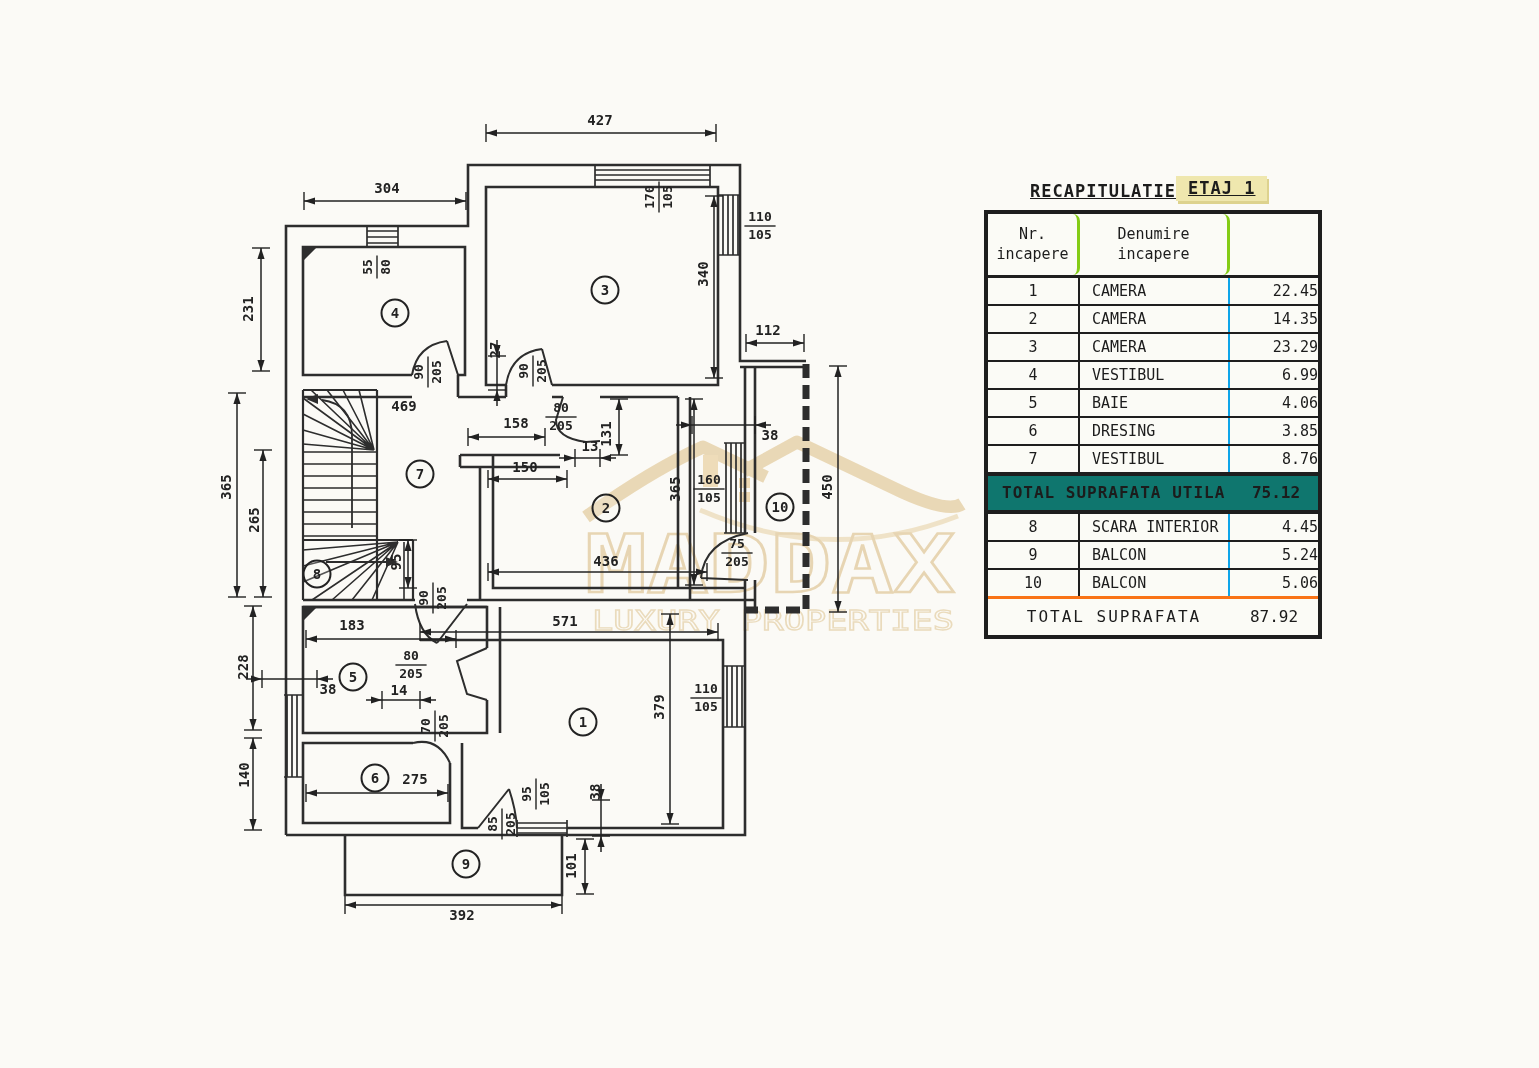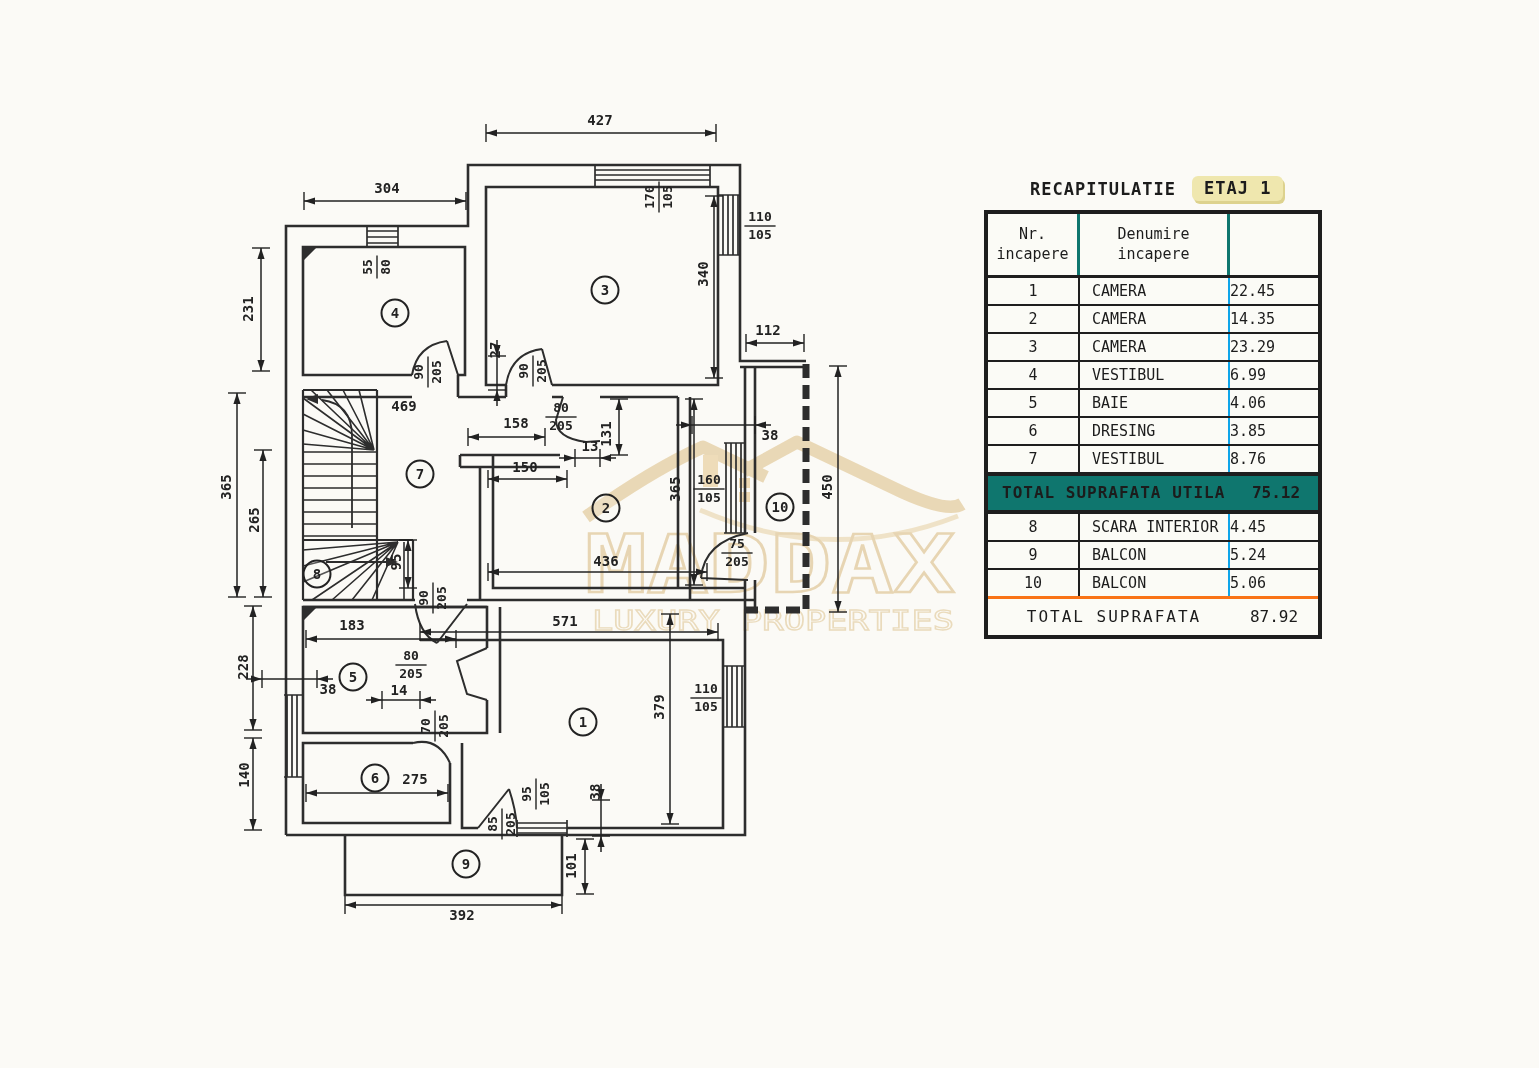--- a/index.html
+++ b/index.html
@@ -1,32 +1,32 @@
 <!DOCTYPE html>
 <html><head>
 <meta charset="utf-8">
 <style>
   html,body{margin:0;padding:0;}
   .page{position:relative;width:1539px;height:1068px;background:#fbfaf6;overflow:hidden;
         font-family:"DejaVu Sans Mono",monospace;color:#1c1c1c;}
   svg text{font-family:"DejaVu Sans Mono",monospace;}
   
   .recap{position:absolute;left:984px;top:176px;width:338px;}
-  .rtitle{display:flex;align-items:center;gap:16px;margin:0 0 9px 46px;
-          font-size:17px;font-weight:bold;letter-spacing:1px;white-space:nowrap;}
-  .badge{background:#efe7ae;padding:2px 12px 3px 12px;box-shadow:2px 3px 0 #ddd28e;border-radius:6px;}
+  .rtitle{display:flex;align-items:flex-end;margin:0 0 9px 46px;
+          font-size:17px;font-weight:bold;letter-spacing:1px;white-space:nowrap;text-decoration:underline;}
+  .badge{background:#efe7ae;padding:2px 12px 3px 12px;box-shadow:2px 3px 0 #ddd28e;}
   .rbox{border:4px solid #1e1e1e;background:rgba(253,252,248,.4);}
   .rhead{display:grid;grid-template-columns:92px 1fr 88px;border-bottom:3px solid #1e1e1e;}
   .rhead>div{padding:10px 2px;text-align:center;font-size:15px;line-height:1.35;}
-  .rhead>div:nth-child(1),.rhead>div:nth-child(2){border-right:3px solid #0f766e;}
+  .rhead>div:nth-child(1),.rhead>div:nth-child(2){border-right:3px solid #84cc16;border-radius:7px;}
   .rrow{display:grid;grid-template-columns:92px 1fr 88px;border-top:2px solid #1e1e1e;height:26px;
         font-size:15px;align-items:center;}
   .rrow>div:nth-child(1){text-align:center;border-right:2px solid #1e1e1e;height:100%;display:flex;align-items:center;justify-content:center;}
   .rrow>div:nth-child(2){padding-left:12px;border-right:2px solid #0ea5e9;height:100%;display:flex;align-items:center;}
-  .rrow>div:nth-child(3){text-align:left;}
+  .rrow>div:nth-child(3){text-align:right;}
   .rrow:first-child{border-top:none;}
   .band{display:flex;align-items:center;border-top:4px solid #1e1e1e;border-bottom:4px solid #1e1e1e;
         background:#0f766e;height:34px;font-size:16px;font-weight:bold;}
   .band .lbl{flex:1;padding-left:14px;letter-spacing:1px;}
   .band .val{width:84px;text-align:center;}
   .rfoot{display:flex;align-items:center;border-top:3px solid #f97316;height:36px;font-size:16px;}
   .rfoot .lbl{flex:1;text-align:center;padding-left:10px;letter-spacing:2px;}
   .rfoot .val{width:88px;text-align:center;}
 </style>
 </head>

